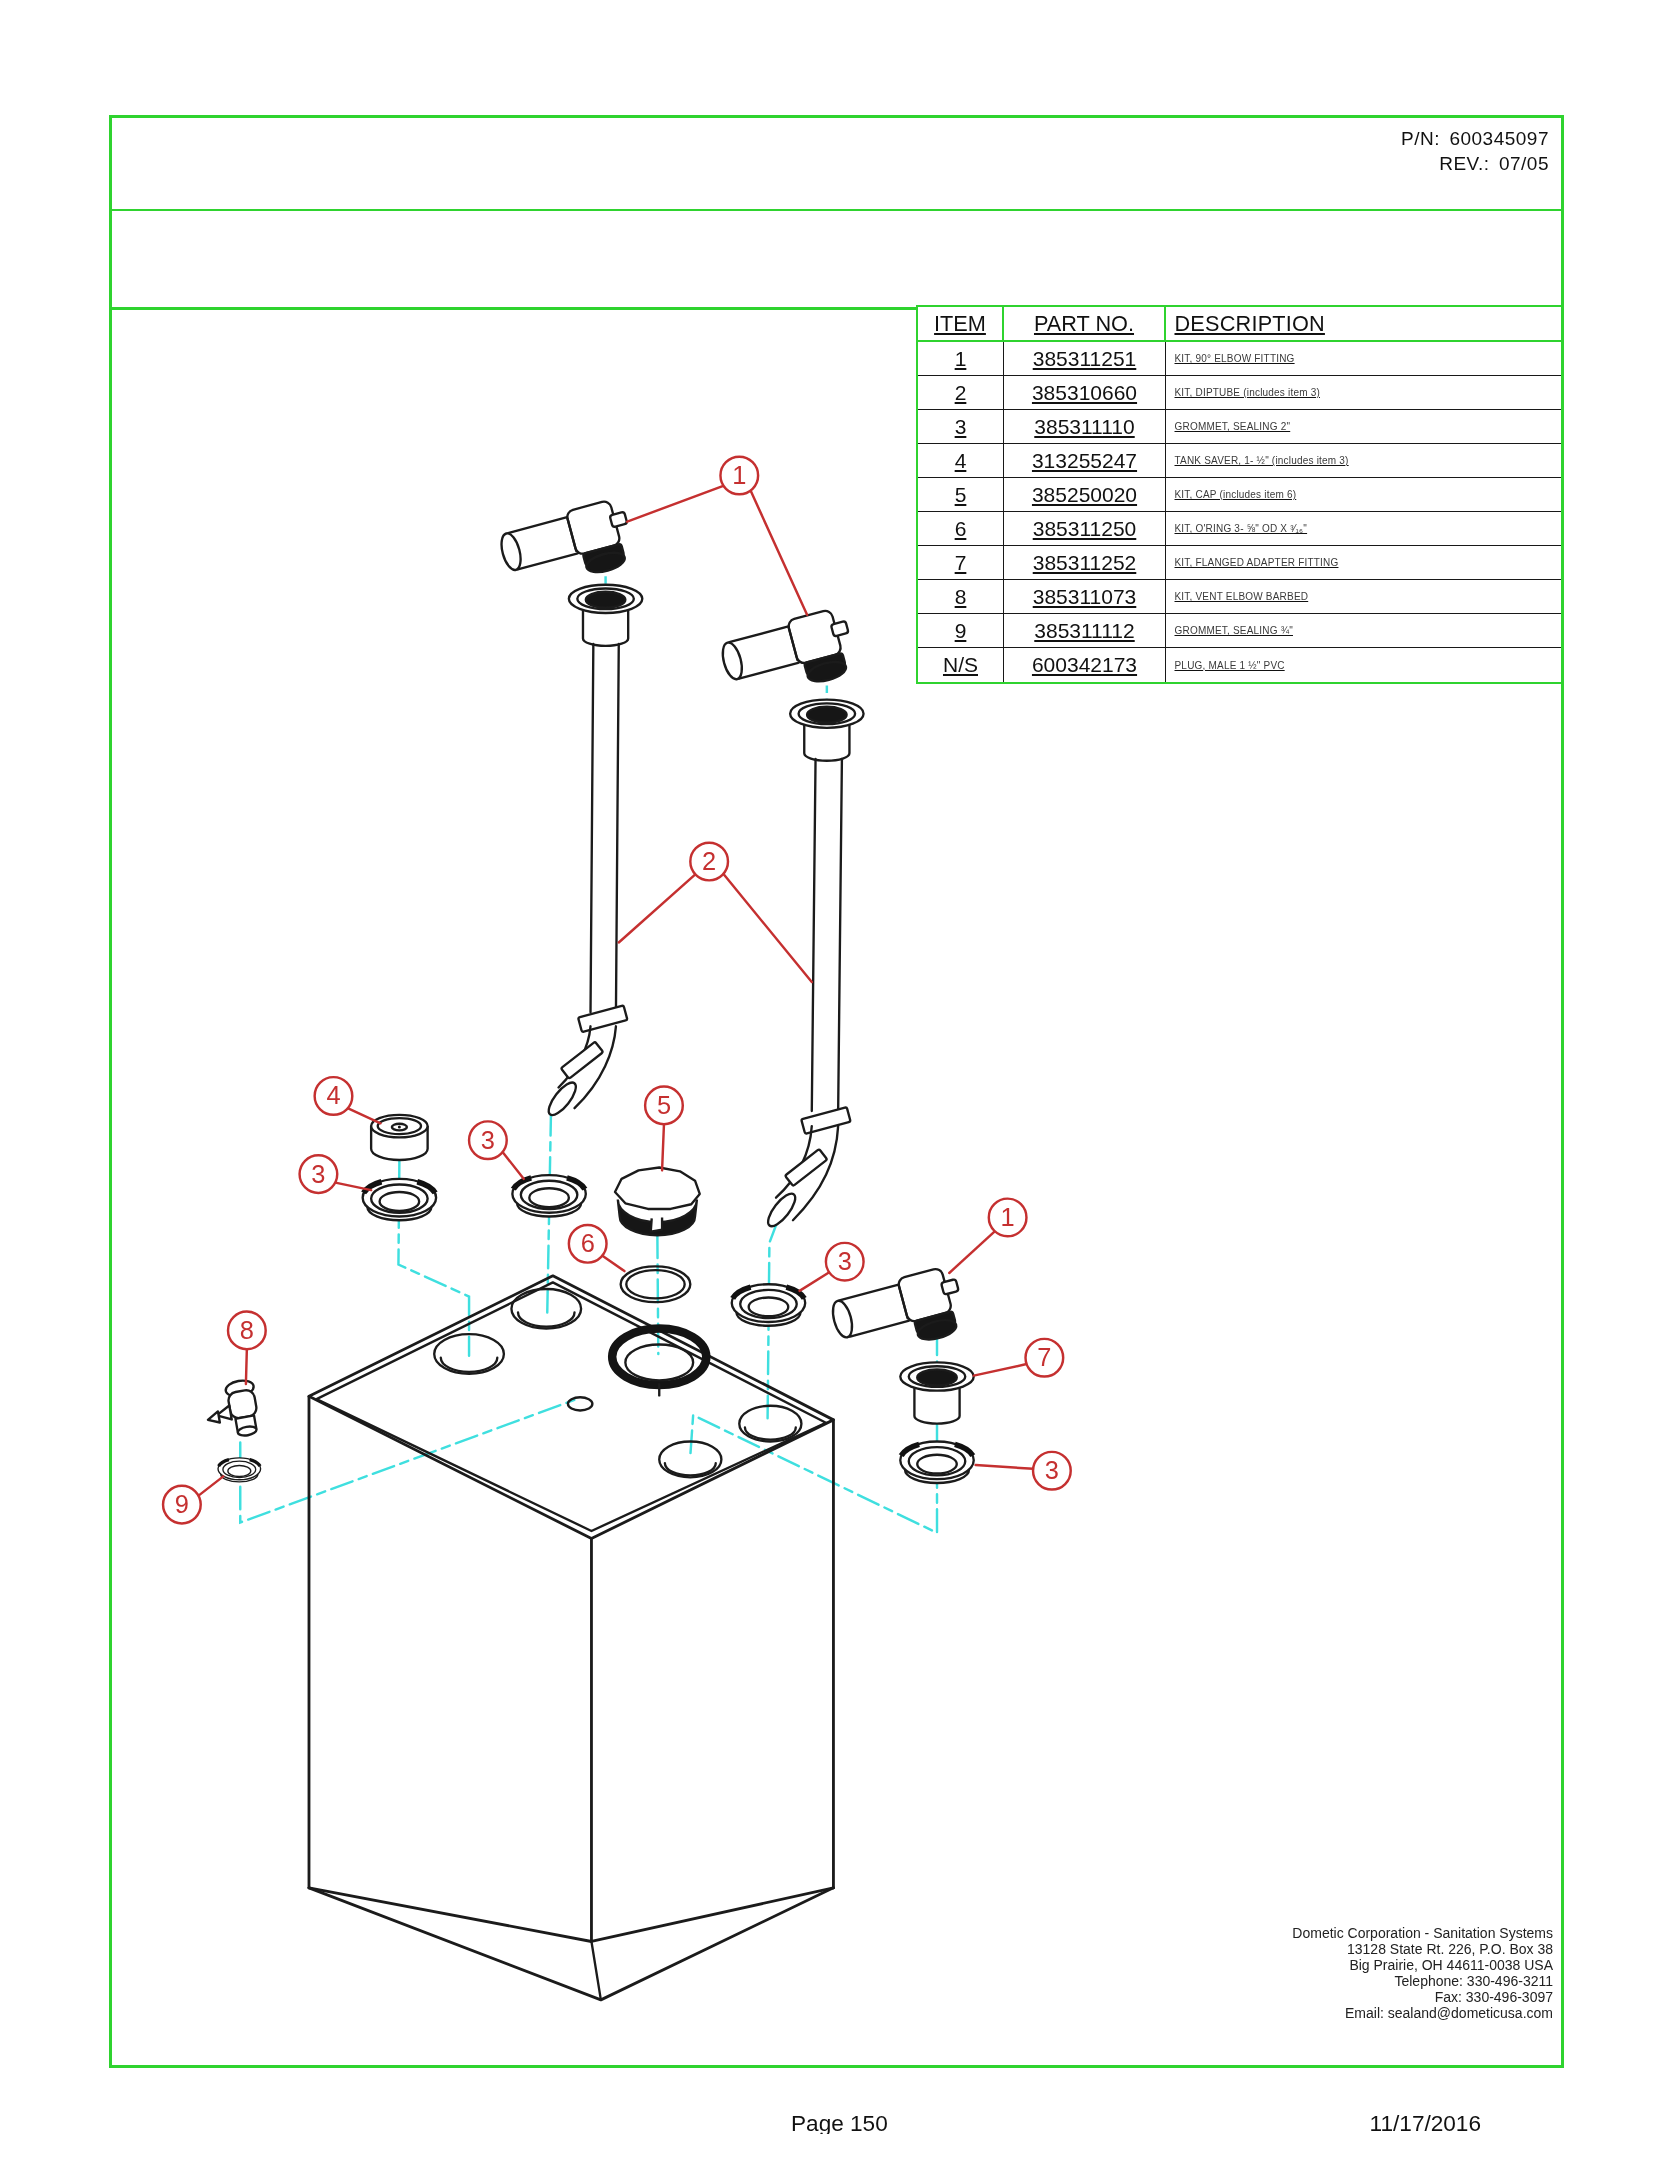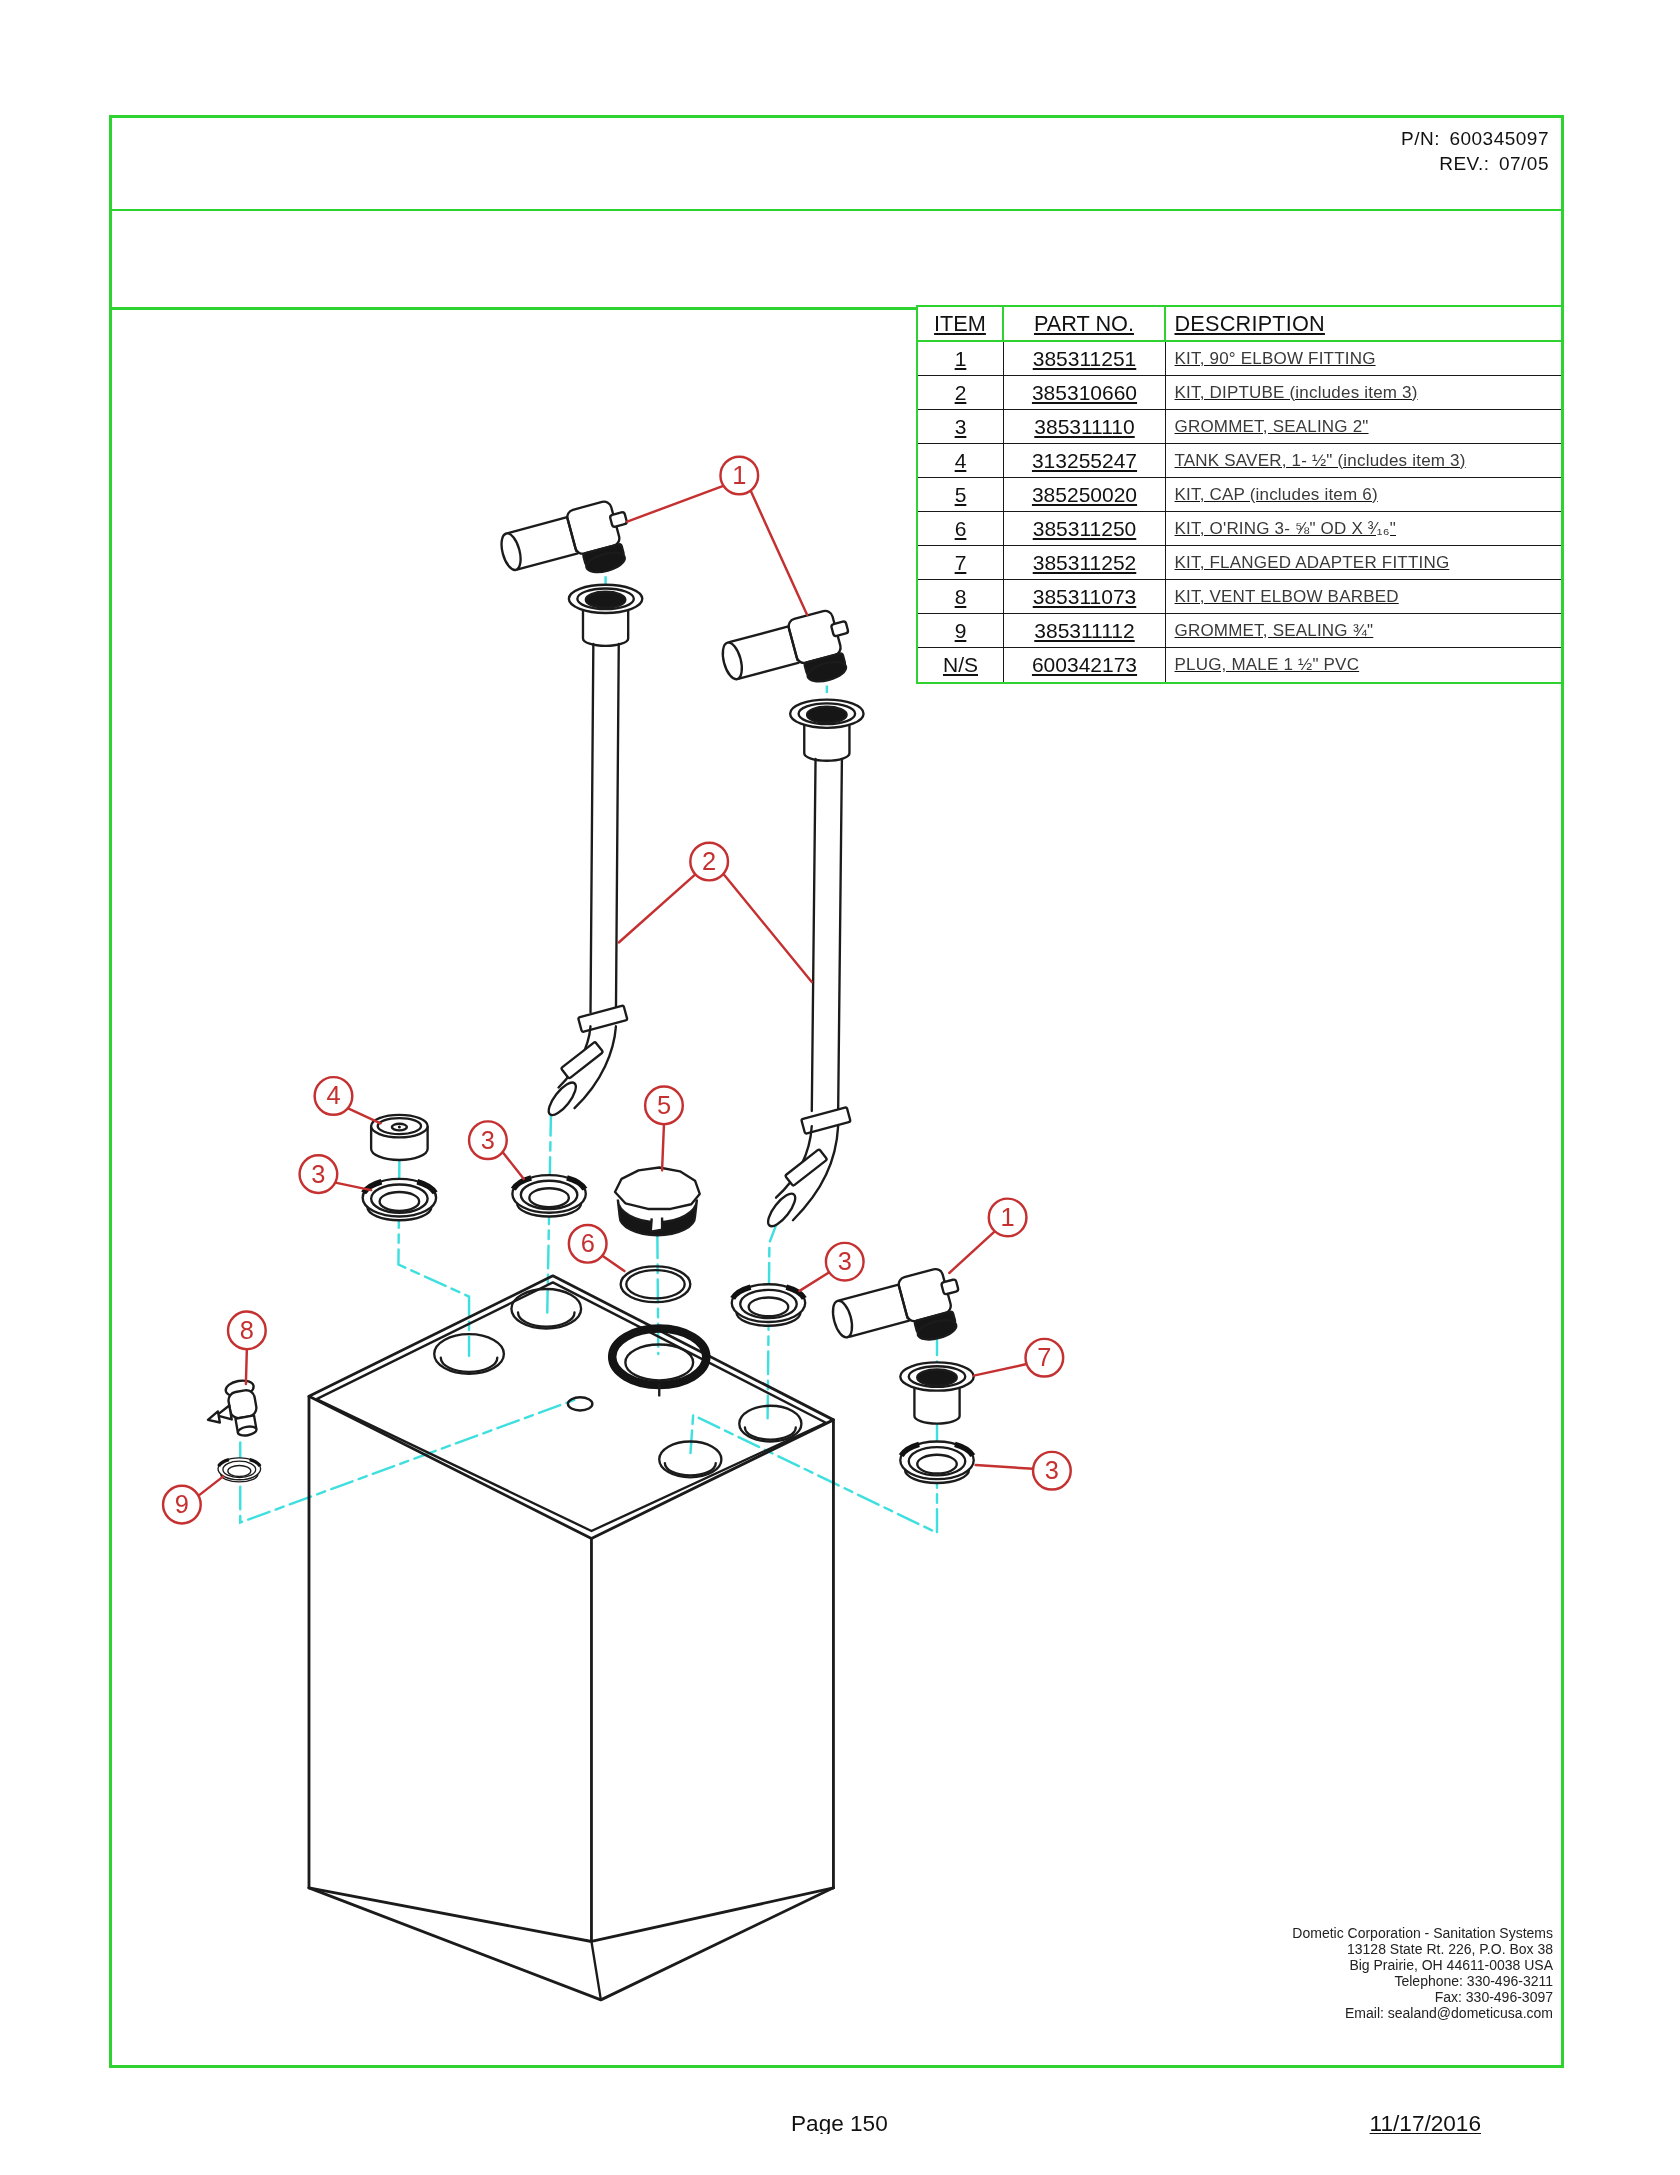--- a/index.html
+++ b/index.html
@@ -22,21 +22,21 @@
   .doc-title{position:absolute;left:143px;top:232px;font-size:40px;
              letter-spacing:0.9px;white-space:pre;}
 
   
   .ptable{position:absolute;left:916px;top:305px;width:647px;box-sizing:border-box;
           border:2.8px solid #2fd32f;background:#fff;text-decoration:underline;}
   .prow{display:grid;grid-template-columns:86px 162px 1fr;}
   .pcell{box-sizing:border-box;height:34px;display:flex;align-items:center;
          justify-content:center;border-right:1.9px solid #181818;border-bottom:1.9px solid #181818;
          font-size:21px;}
-  .pcell.desc{justify-content:flex-start;padding-left:8.5px;font-size:17px;color:#3a3a3a;
+  .pcell.desc{justify-content:flex-start;padding-left:8.5px;font-size:10px;color:#3a3a3a;
               letter-spacing:0.2px;}
   .pcell:last-child{border-right:none;}
   .prow:last-child .pcell{border-bottom:none;}
   .prow.hdr .pcell{border-right:2.4px solid #2fd32f;border-bottom:2.4px solid #2fd32f;
                    font-size:21.7px;height:35px;}
   .prow.hdr .pcell.desc{font-size:21.7px;color:#111;}
   .prow.hdr .pcell:last-child{border-right:none;}
 
   
   svg.diagram{position:absolute;left:0;top:0;}
@@ -47,21 +47,21 @@
   .cline{stroke:#3fdfdf;stroke-width:2.6;fill:none;stroke-dasharray:24 7 9 7;stroke-linecap:round;}
   .cshort{stroke:#3fdfdf;stroke-width:2.6;fill:none;stroke-dasharray:8 6;}
   .leader{stroke:#c53030;stroke-width:2.6;stroke-linecap:round;}
   .callout circle{fill:#fff;stroke:#c53030;stroke-width:2.6;}
   .callout text{fill:#c53030;font-family:"Liberation Sans",sans-serif;font-size:27px;
                 text-anchor:middle;}
 
   .address{position:absolute;right:128px;top:1925px;text-align:right;font-size:14px;
            line-height:16px;color:#222;}
   .footer-page{position:absolute;left:791px;top:2111px;font-size:22.6px;}
-  .footer-date{position:absolute;right:200px;top:2111px;font-size:22.6px;text-decoration:underline;}
+  .footer-date{position:absolute;right:200px;top:2111px;font-size:22.6px;}
 </style>
 </head>
 <body>
 
 <div class="page">
 
   <div class="gline gl-top"></div>
   <div class="gline gl-div1"></div>
   <div class="gline gl-div2"></div>
   <div class="gline gl-bottom"></div>

